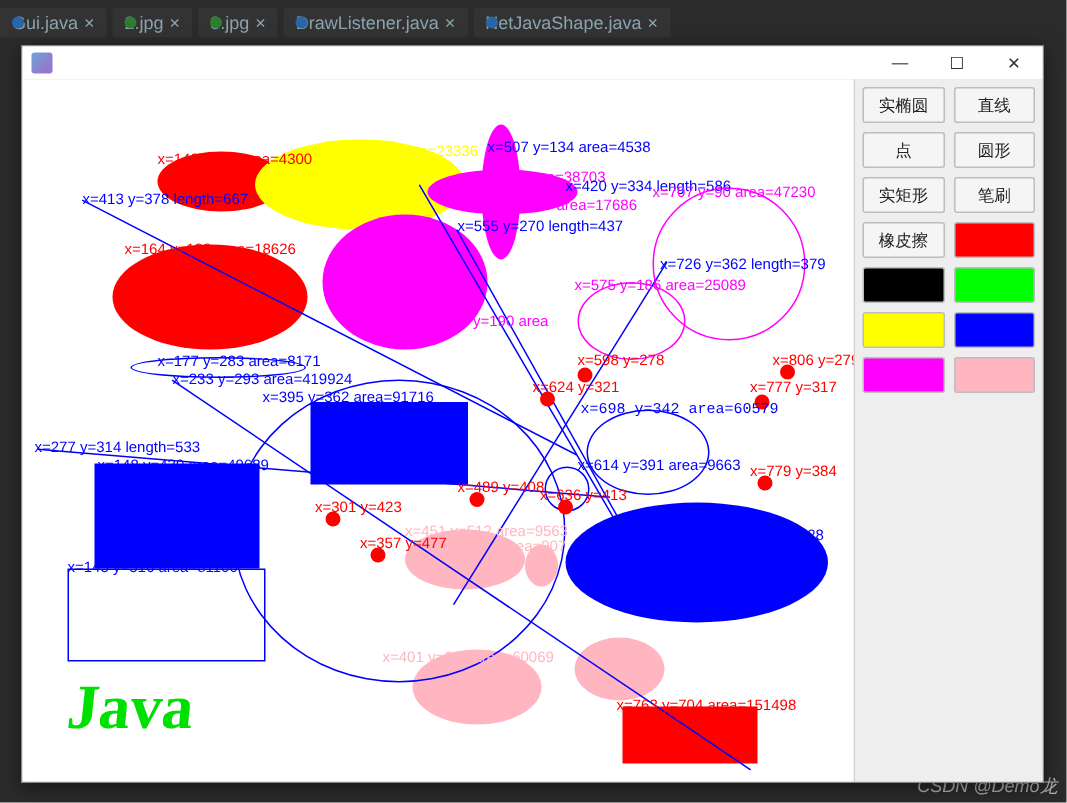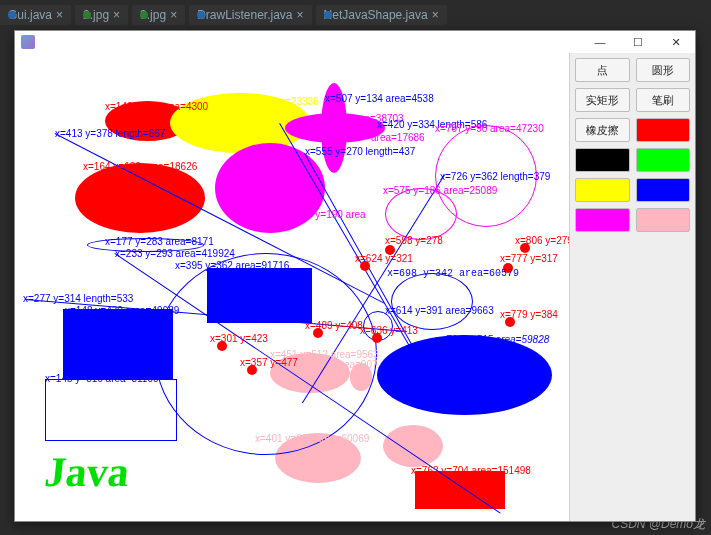--- a/index.html
+++ b/index.html
@@ -132,32 +132,36 @@
         <div class="lbl" style="color: rgb(255, 0, 0); left: 500px; top: 182px;">x=806 y=279</div>
         <div class="lbl" style="color: rgb(255, 0, 0); left: 340px; top: 200px;">x=624 y=321</div>
         <div class="lbl" style="color: rgb(0, 0, 255); left: 372px; top: 215px; font-family: Liberation Mono, monospace;">x=698 y=342 area=60579</div>
         <div class="lbl" style="color: rgb(255, 0, 0); left: 485px; top: 200px;">x=777 y=317</div>
         <div class="lbl" style="color: rgb(0, 0, 255); left: 8px; top: 240px;">x=277 y=314 length=533</div>
         <div class="lbl" style="color: rgb(0, 0, 255); left: 50px; top: 252px;">x=148 y=430 area=49689</div>
         <div class="lbl" style="color: rgb(0, 0, 255); left: 370px; top: 252px;">x=614 y=391 area=9663</div>
         <div class="lbl" style="color: rgb(255, 0, 0); left: 485px; top: 256px;">x=779 y=384</div>
         <div class="lbl" style="color: rgb(255, 0, 0); left: 290px; top: 267px;">x=489 y=408</div>
         <div class="lbl" style="color: rgb(255, 0, 0); left: 345px; top: 272px;">x=636 y=413</div>
-        <div class="lbl" style="color: rgb(0, 0, 255); left: 420px; top: 281px; font-style: italic;">x=714 y=515 area=59828</div>
+        <div class="lbl" style="color: rgb(0, 0, 255); left: 420px; top: 299px;">x=714 y=515 area=59828</div>
         <div class="lbl" style="color: rgb(255, 0, 0); left: 195px; top: 280px;">x=301 y=423</div>
         <div class="lbl" style="color: rgb(255, 182, 193); left: 255px; top: 296px;">x=451 y=512 area=9563</div>
         <div class="lbl" style="color: rgb(255, 0, 0); left: 225px; top: 304px;">x=357 y=477</div>
         <div class="lbl" style="color: rgb(255, 182, 193); left: 320px; top: 306px;">area=907</div>
         <div class="lbl" style="color: rgb(0, 0, 255); left: 30px; top: 320px;">x=145 y=516 area=81100</div>
         <div class="lbl" style="color: rgb(255, 182, 193); left: 240px; top: 380px;">x=401 y=619 area=60069</div>
         <div class="lbl" style="color: rgb(255, 0, 0); left: 396px; top: 412px;">x=763 y=704 area=151498</div>
         <div class="java" style="left: 30px; top: 395px;">Java</div>
       </div>
 
     <div class="panel">
+      <div class="row">
+        <div class="btn">实椭圆</div>
+        <div class="btn">直线</div>
+      </div>
       <div class="row">
         <div class="btn">点</div>
         <div class="btn">圆形</div>
       </div>
       <div class="row">
         <div class="btn">实矩形</div>
         <div class="btn">笔刷</div>
       </div>
       <div class="row">
         <div class="btn">橡皮擦</div>

